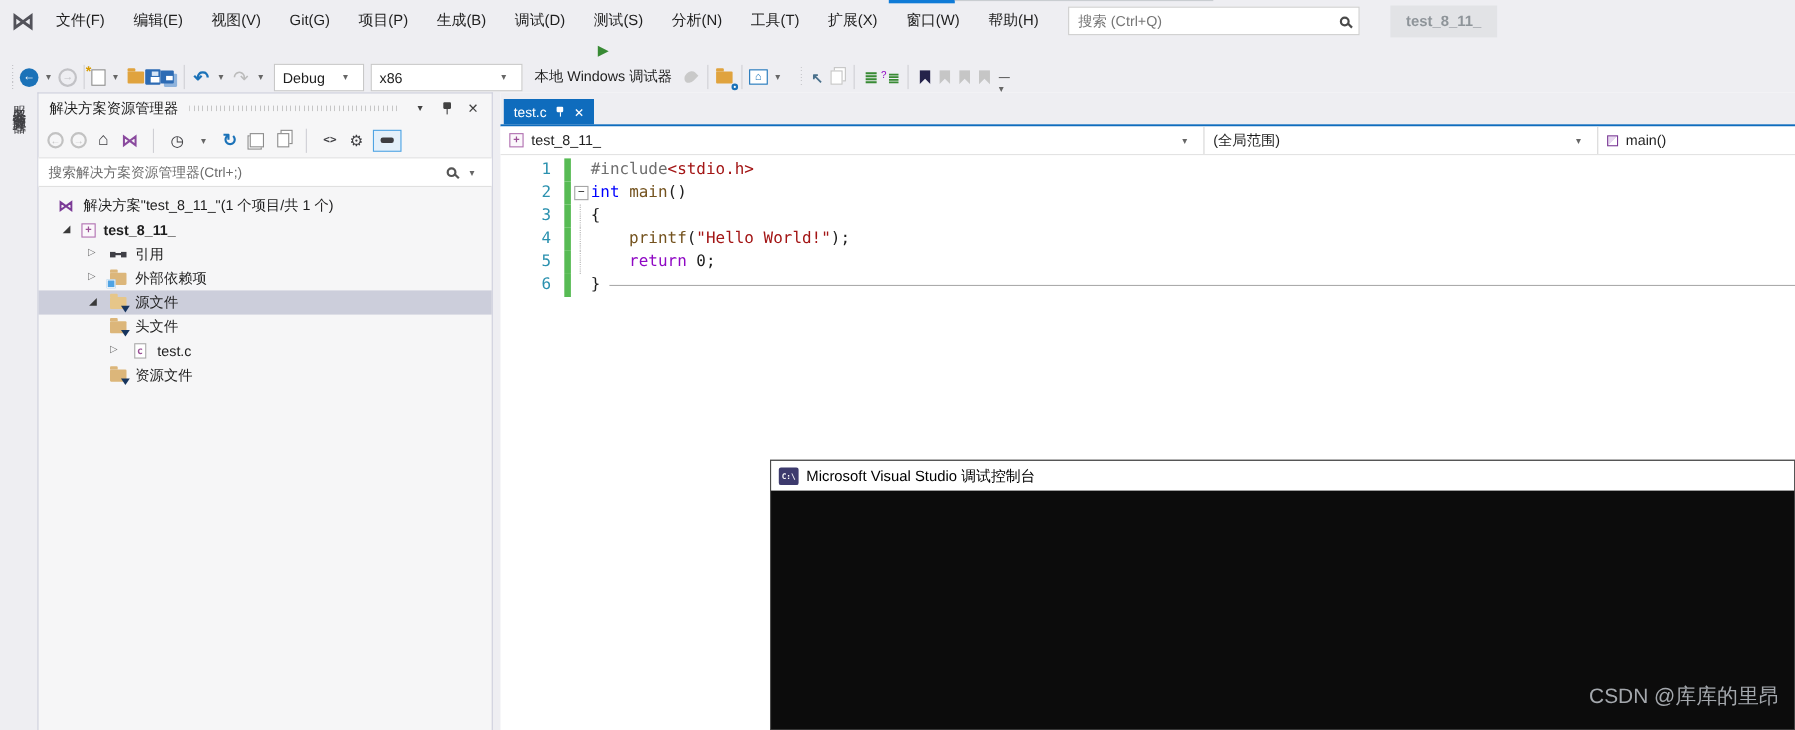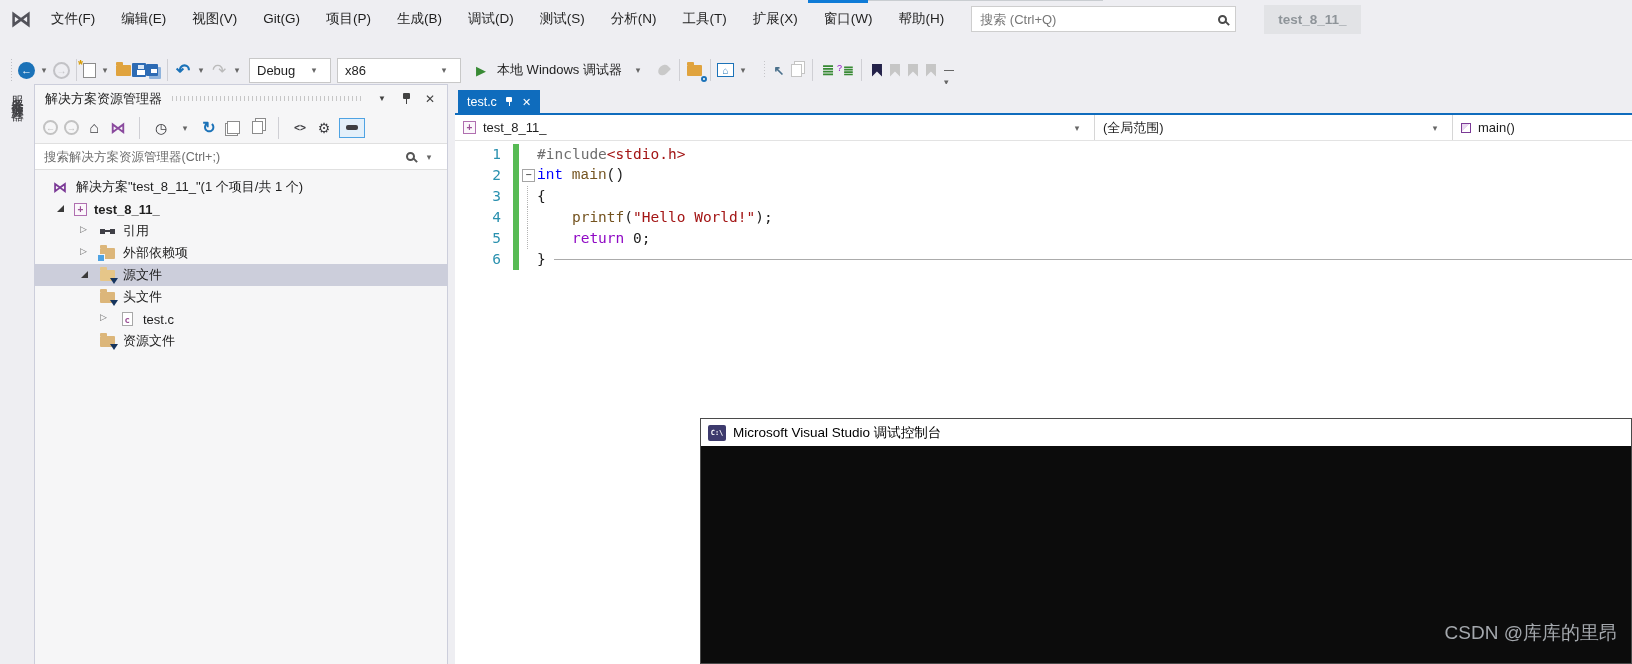--- a/index.html
+++ b/index.html
@@ -40,21 +40,21 @@
   .i-openfolder .folder { background:#E0A33E; } .i-openfolder .folder::before { background:#E0A33E; }
   .i-save { width:14px; height:14px; background:#2D6BB4; border-radius:1px; }
   .i-save::before { content:""; position:absolute; bottom:2px; left:5px; width:8px; height:5px; background:#fff; }
   .i-save::after  { content:""; position:absolute; top:2px; left:6px; width:6px; height:4px; background:#D8E6F5; }
   .i-saveall { width:12px; height:12px; background:#2D6BB4; border-radius:1px; box-shadow:3px 3px 0 #8FB3DC; margin-right:3px; }
   .i-saveall::before { content:""; position:absolute; bottom:3px; left:5px; width:6px; height:4px; background:#fff; }
   .i-undo::before { content:"↶"; color:#1B72B8; font-size:17px; font-weight:bold; }
   .i-redo::before { content:"↷"; color:#BBBBBB; font-size:17px; }
   .dd { height:25px; background:#fff; border:1px solid #C8C8C8; display:flex; align-items:center; padding:0 7px; font-size:13px; color:#1E1E1E; margin:0 3px; }
   .dd .caret { margin-left:auto; }
-  .run { display:flex; align-items:center; gap:7px; font-size:13px; color:#1E1E1E; margin:0 8px; }
+  .run { display:flex; align-items:center; gap:7px; font-size:13px; color:#1E1E1E; margin:0 8px;flex-direction:column; }
   .i-play::before { content:"▶"; color:#388A34; font-size:13px; }
   .i-flame { width:9px; height:12px; background:#C9C9C9; border-radius:50% 0 50% 50%; transform:rotate(45deg); }
   .i-minimag { position:absolute; right:-3px; bottom:-3px; width:6px; height:6px; border:2px solid #1B72B8; border-radius:50%; background:#fff; }
   .i-frame { width:17px; height:14px; border:1px solid #1B72B8; background:#fff; }
   .i-frame::before { content:"⌂"; color:#1B72B8; font-size:10px; }
   .i-dotcol { width:8px; height:18px; background:repeating-linear-gradient(#C5C5C9 0 1px, transparent 1px 3px); background-size:1px 100%; background-position:right; background-repeat:repeat-y; }
   .i-pointer::before { content:"↖"; color:#4A708C; font-size:13px; font-weight:bold; }
   .i-copy2 { width:11px; height:13px; border:1px solid #C4C4C4; background:#fff; box-shadow:3px -3px 0 -1px #fff, 3px -3px 0 #C4C4C4; }
   .i-greenlines::before { content:"≣"; color:#388A34; font-size:15px; font-weight:bold; }
   .i-greenlines2::before { content:"?"; color:#8F08C4; font-size:9px; position:absolute; left:0; top:2px; }
@@ -198,21 +198,21 @@
     <span class="ic i-saveall"></span>
     <span class="tsep"></span>
     <span class="ic i-undo"></span>
     <span class="ic caret"></span>
     <span class="ic i-redo"></span>
     <span class="ic caret"></span>
     <div class="dd" style="width:82px">
       <span>Debug</span>
       <span class="ic caret"></span>
     </div>
-    <div class="dd" style="width:124px">
+    <div class="dd" style="width:138px">
       <span>x86</span>
       <span class="ic caret"></span>
     </div>
     <div class="run">
       <span class="ic i-play"></span>
       <span>本地 Windows 调试器</span>
       <span class="ic caret"></span>
     </div>
     <span class="ic">
         <span class="i-flame"></span>
@@ -374,21 +374,21 @@
         <span>(全局范围)</span>
         <span class="ic caret"></span>
       </div>
       <div class="nav-sec" style="flex:1;border-right:none">
         <span class="i-cube"></span>
         <span>main()</span>
       </div>
     </div>
     <div class="code-host">
         <div class="code-row"><div class="ln">1</div><div class="changebar"></div><div class="outline"></div><div style="display: flex; flex: 1 1 0%;"><span class="tok-pp">#include</span><span class="tok-str">&lt;stdio.h&gt;</span></div></div>
-        <div class="code-row"><div class="ln">2</div><div class="changebar"></div><div class="outline fold"></div><div style="display: flex; flex: 1 1 0%; font-family: Liberation Mono, monospace;"><span class="tok-kw">int</span><span class="tok-pl"> </span><span class="tok-fn">main</span><span class="tok-pl">()</span></div></div>
+        <div class="code-row"><div class="ln">2</div><div class="changebar"></div><div class="outline fold"></div><div style="display: flex; flex: 1 1 0%;"><span class="tok-kw">int</span><span class="tok-pl"> </span><span class="tok-fn">main</span><span class="tok-pl">()</span></div></div>
         <div class="code-row"><div class="ln">3</div><div class="changebar"></div><div class="outline guide"></div><div style="display: flex; flex: 1 1 0%;"><span class="tok-pl">{</span></div></div>
         <div class="code-row"><div class="ln">4</div><div class="changebar"></div><div class="outline guide"></div><div style="display: flex; flex: 1 1 0%;"><span class="tok-pl">    </span><span class="tok-fn">printf</span><span class="tok-pl">(</span><span class="tok-str">"Hello World!"</span><span class="tok-pl">)</span><span class="tok-pl">;</span></div></div>
         <div class="code-row"><div class="ln">5</div><div class="changebar"></div><div class="outline guide"></div><div style="display: flex; flex: 1 1 0%;"><span class="tok-pl">    </span><span class="tok-ctrl">return</span><span class="tok-pl"> 0</span><span class="tok-pl">;</span></div></div>
         <div class="code-row"><div class="ln">6</div><div class="changebar"></div><div class="outline"></div><div style="display: flex; flex: 1 1 0%;"><span class="tok-pl">}</span><span class="endrule"></span></div></div>
       </div>
   </div>
 
   <div class="console">
     <div class="con-title">
       <span class="con-icon">C:\</span>

